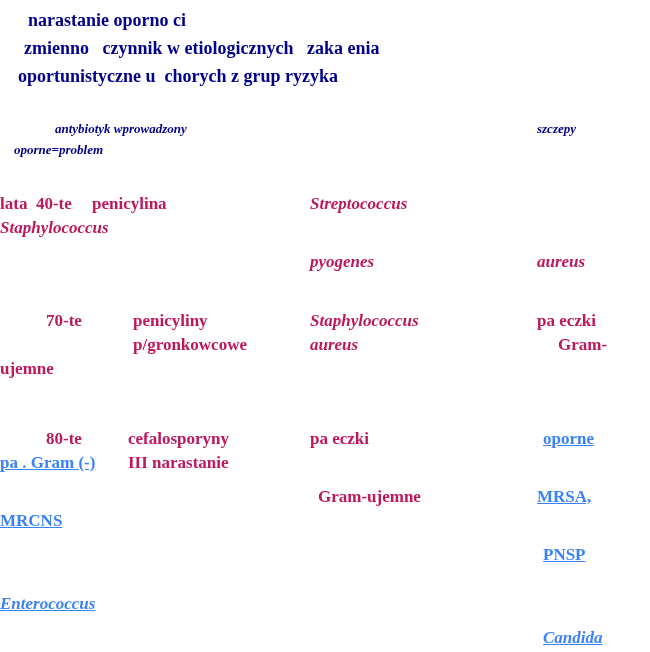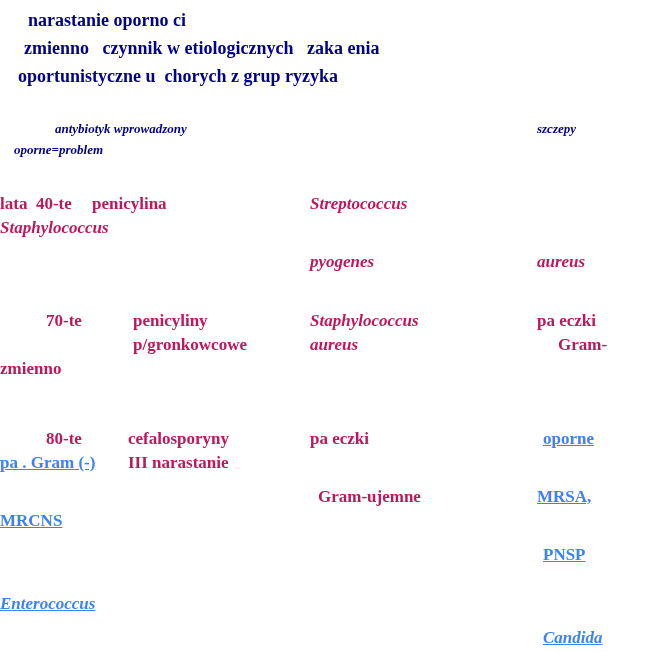--- a/index.html
+++ b/index.html
@@ -135,21 +135,21 @@
   </div>
 
   <div class="rowblk" id="r70">
     <span class="cell year c-dark">70-te</span>
     <span class="cell drug c-dark">penicyliny</span>
     <span class="cell sens c-dark ital">Staphylococcus</span>
     <span class="cell res c-dark">pa eczki</span>
     <span class="cell drug2 c-dark">p/gronkowcowe</span>
     <span class="cell sens2 c-dark ital">aureus</span>
     <span class="cell res2 c-dark">Gram-</span>
-    <span class="cell res3 c-dark">zmienno</span>
+    <span class="cell res3 c-dark">ujemne</span>
   </div>
 
   <div class="rowblk" id="r80">
     <span class="cell year c-dark">80-te</span>
     <span class="cell drug c-dark">cefalosporyny</span>
     <span class="cell sens c-dark">pa eczki</span>
     <span class="cell res c-red">oporne</span>
     <span class="cell res1b c-red">pa . Gram (-)</span>
     <span class="cell drug2 c-dark">III narastanie</span>
     <span class="cell sens2 c-dark">Gram-ujemne</span>

